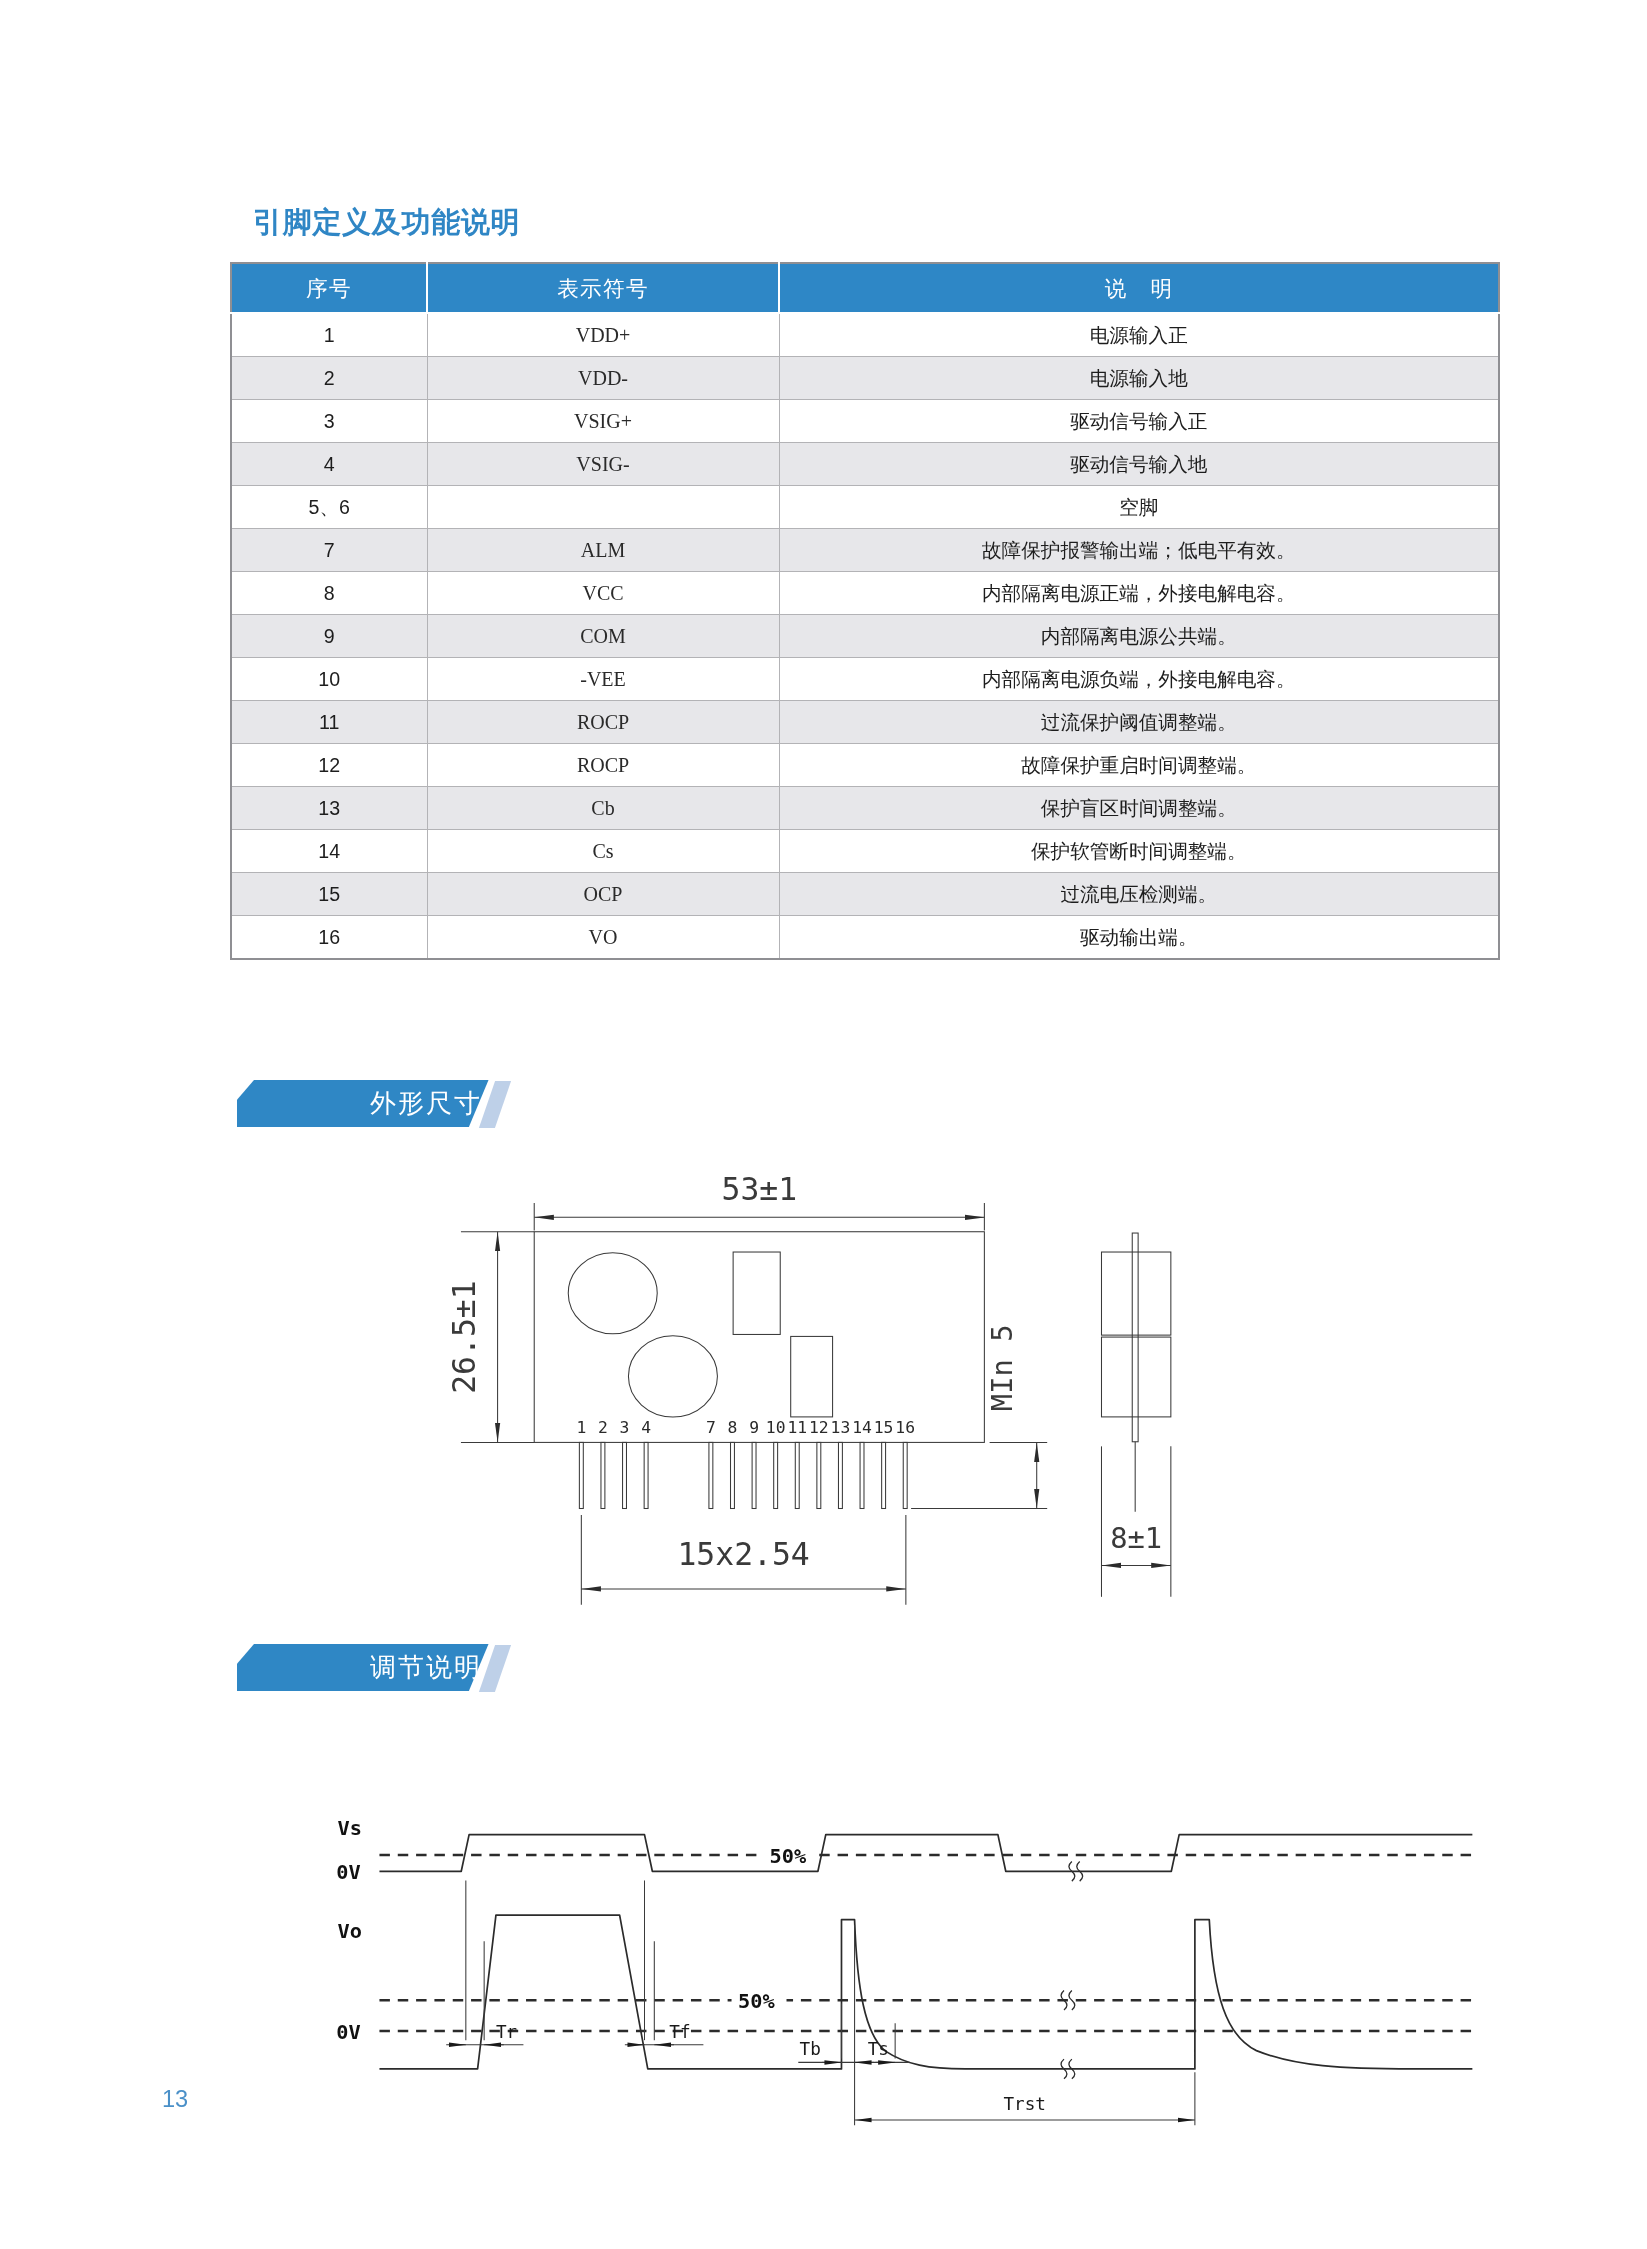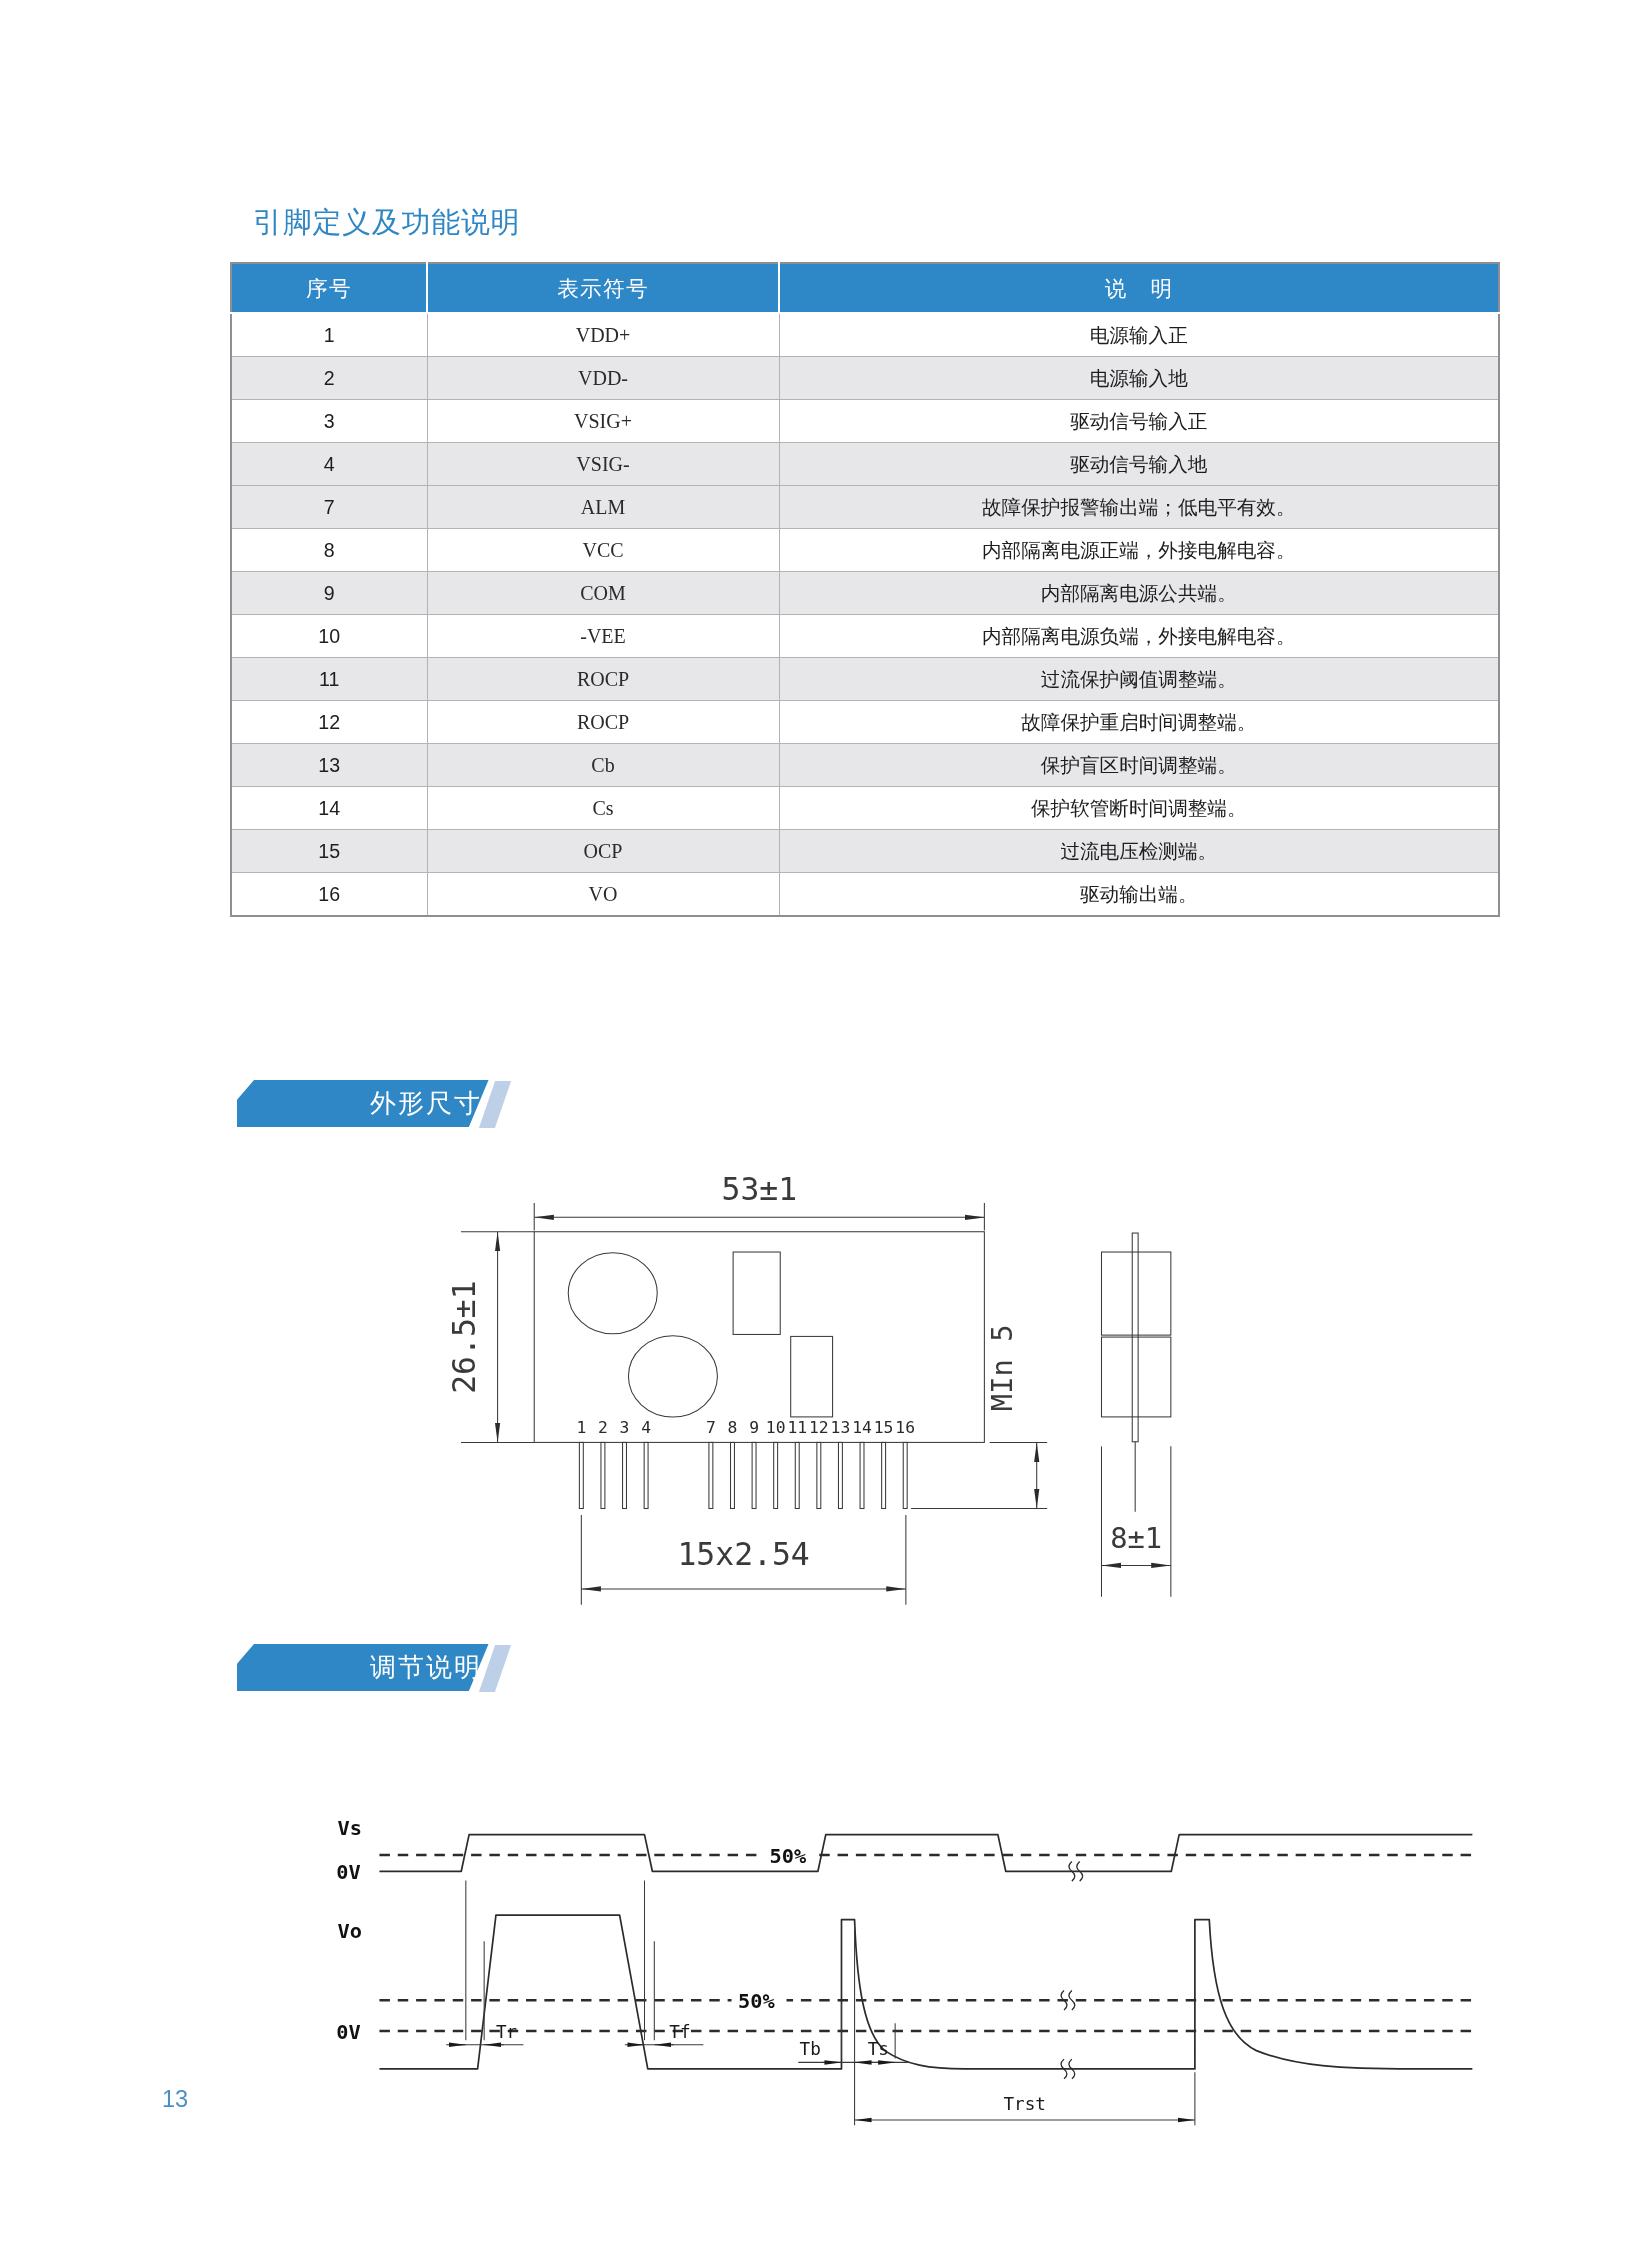--- a/index.html
+++ b/index.html
@@ -8,21 +8,21 @@
 
   .doc-title {
     position:absolute; left:241px; top:103px; margin:0;
     font-size:38px; font-weight:bold; font-style:italic;
     color:#3a8cc9; letter-spacing:1.3px;
     text-shadow:2px 2px 0 rgba(150,190,225,0.55);
     font-family:"Liberation Sans", sans-serif;
   }
   .section-heading {
     position:absolute; left:253px; top:203px; margin:0;
-    font-size:29px; font-weight:400; color:#2f86c5; letter-spacing:0.7px;
+    font-size:29px; font-weight:700; color:#2f86c5; letter-spacing:0.7px;
   }
 
   
   .pin-table {
     position:absolute; left:230px; top:262px; width:1269px;
     border-collapse:collapse; table-layout:fixed;
     border:2px solid #8f8f93;
   }
   .pin-table col.c1 { width:196px; }
   .pin-table col.c2 { width:352px; }
@@ -112,20 +112,25 @@
         </tr>
         <tr>
           <td>3</td>
           <td class="sym">VSIG+</td>
           <td>驱动信号输入正</td>
         </tr>
         <tr class="alt">
           <td>4</td>
           <td class="sym">VSIG-</td>
           <td>驱动信号输入地</td>
+        </tr>
+        <tr>
+          <td>5、6</td>
+          <td class="sym"></td>
+          <td>空脚</td>
         </tr>
         <tr class="alt">
           <td>7</td>
           <td class="sym">ALM</td>
           <td>故障保护报警输出端；低电平有效。</td>
         </tr>
         <tr>
           <td>8</td>
           <td class="sym">VCC</td>
           <td>内部隔离电源正端，外接电解电容。</td>

